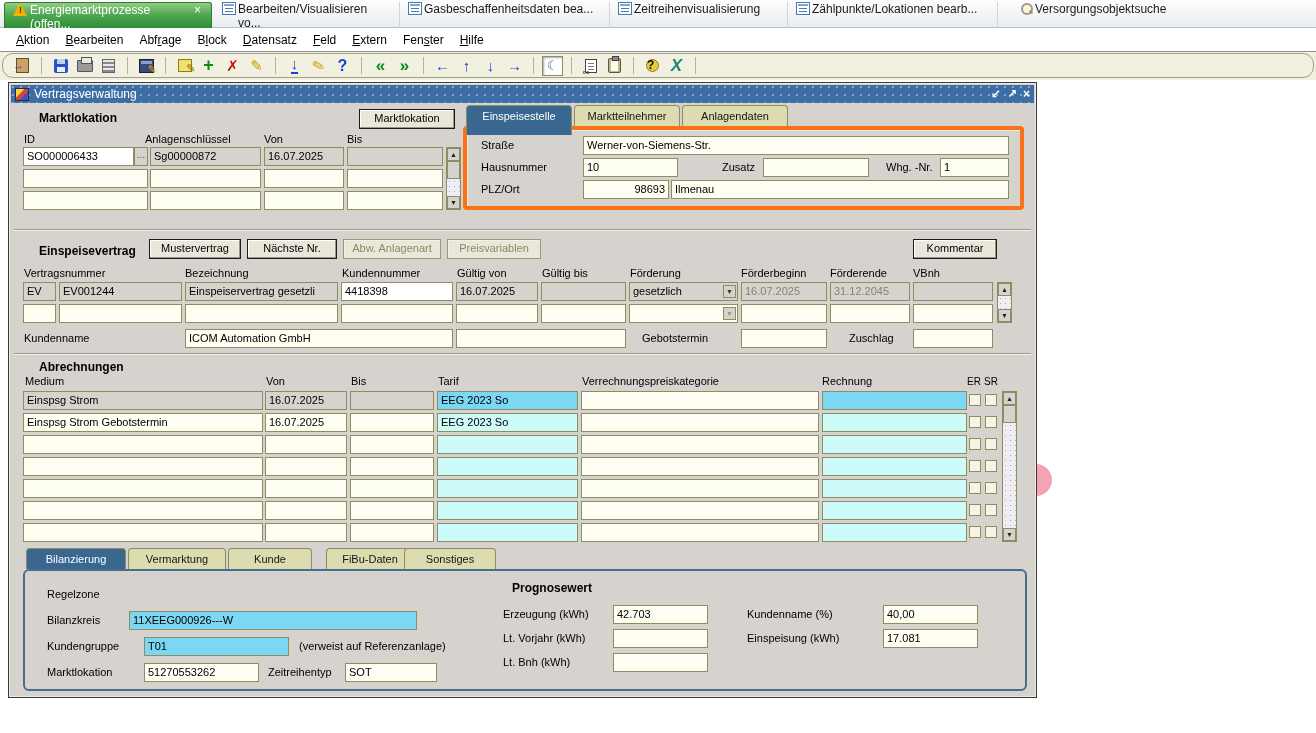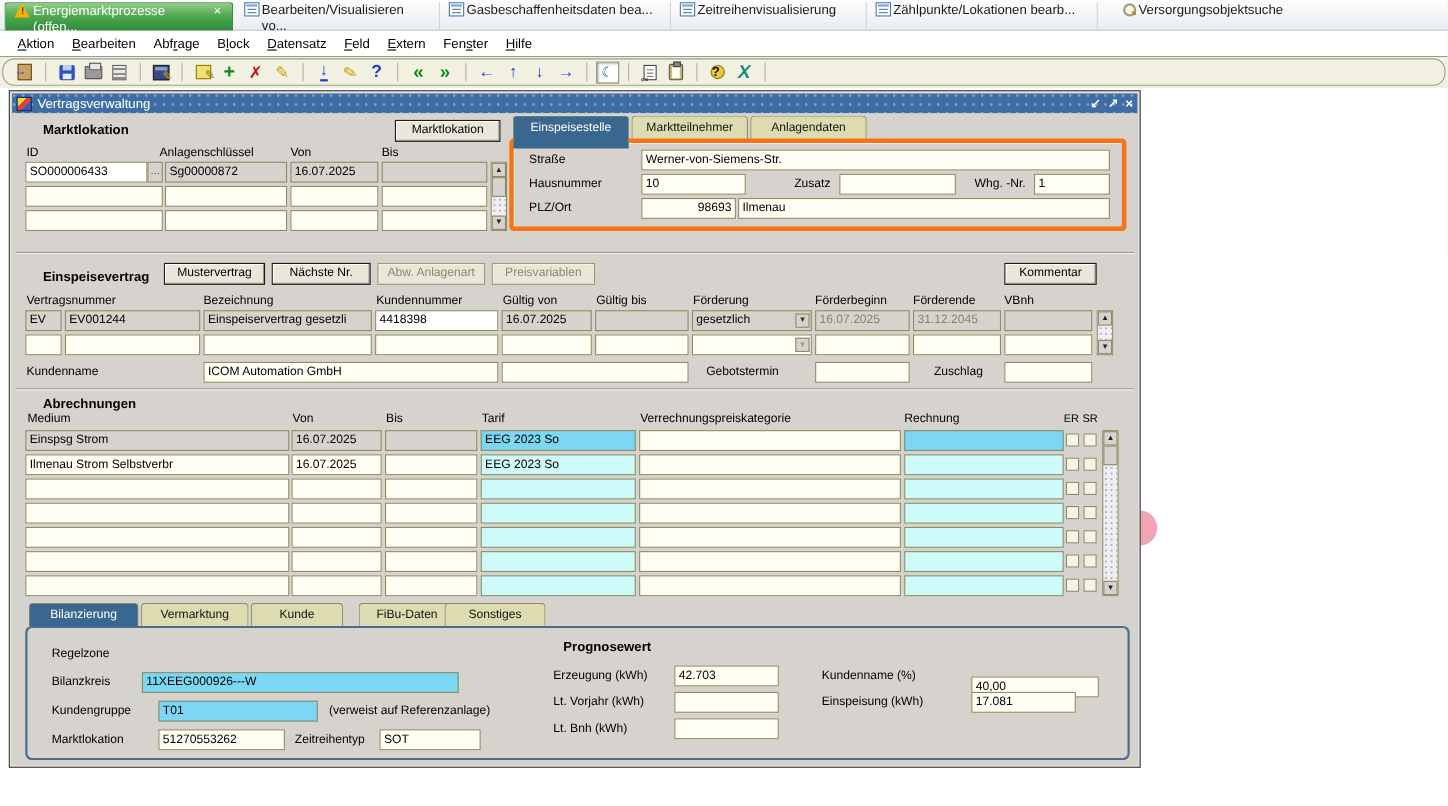--- a/index.html
+++ b/index.html
@@ -351,21 +351,21 @@
 
       <div class="fld gray" style="left:12px;top:288px;width:240px;">Einspsg Strom</div>
       <div class="fld gray" style="left:254px;top:288px;width:82px;">16.07.2025</div>
       <div class="fld gray" style="left:339px;top:288px;width:84px;"></div>
       <div class="fld cyB" style="left:426px;top:288px;width:141px;">EEG 2023 So</div>
       <div class="fld" style="left:570px;top:288px;width:238px;"></div>
       <div class="fld cyB" style="left:811px;top:288px;width:145px;"></div>
       <div class="cb" style="left:958px;top:291px;"></div>
       <div class="cb" style="left:974px;top:291px;"></div>
 
-      <div class="fld" style="left:12px;top:310px;width:240px;">Ilmenau Strom Selbstverbr</div>
+      <div class="fld" style="left:12px;top:310px;width:240px;">Einspsg Strom Gebotstermin</div>
       <div class="fld" style="left:254px;top:310px;width:82px;">16.07.2025</div>
       <div class="fld" style="left:339px;top:310px;width:84px;"></div>
       <div class="fld cyL" style="left:426px;top:310px;width:141px;">EEG 2023 So</div>
       <div class="fld" style="left:570px;top:310px;width:238px;"></div>
       <div class="fld cyL" style="left:811px;top:310px;width:145px;"></div>
       <div class="cb" style="left:958px;top:313px;"></div>
       <div class="cb" style="left:974px;top:313px;"></div>
 
       <div class="fld" style="left:12px;top:332px;width:240px;"></div>
       <div class="fld" style="left:254px;top:332px;width:82px;"></div>
@@ -438,20 +438,20 @@
         <div class="fld" style="left:320px;top:92px;width:92px;">SOT</div>
 
         <div class="lbl b" style="left:487px;top:10px;">Prognosewert</div>
         <div class="lbl" style="left:478px;top:37px;">Erzeugung (kWh)</div>
         <div class="fld" style="left:588px;top:34px;width:95px;">42.703</div>
         <div class="lbl" style="left:478px;top:61px;">Lt. Vorjahr (kWh)</div>
         <div class="fld" style="left:588px;top:58px;width:95px;"></div>
         <div class="lbl" style="left:478px;top:85px;">Lt. Bnh (kWh)</div>
         <div class="fld" style="left:588px;top:82px;width:95px;"></div>
         <div class="lbl" style="left:722px;top:37px;">Kundenname (%)</div>
-        <div class="fld" style="left:858px;top:34px;width:116px;margin-top:10px;">40,00</div>
+        <div class="fld" style="left:858px;top:34px;width:95px;">40,00</div>
         <div class="lbl" style="left:722px;top:61px;">Einspeisung (kWh)</div>
         <div class="fld" style="left:858px;top:58px;width:95px;">17.081</div>
       </div>
 
     </div>
   </div>
 </div>
 
 </body></html>

